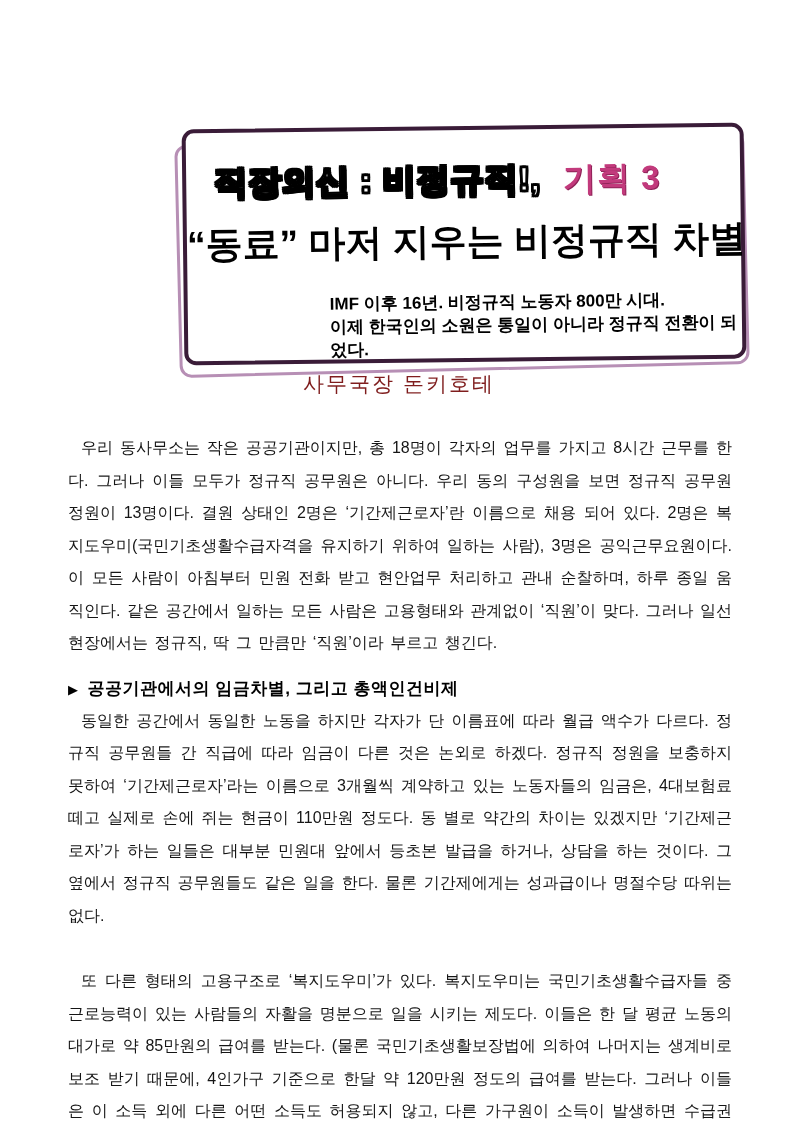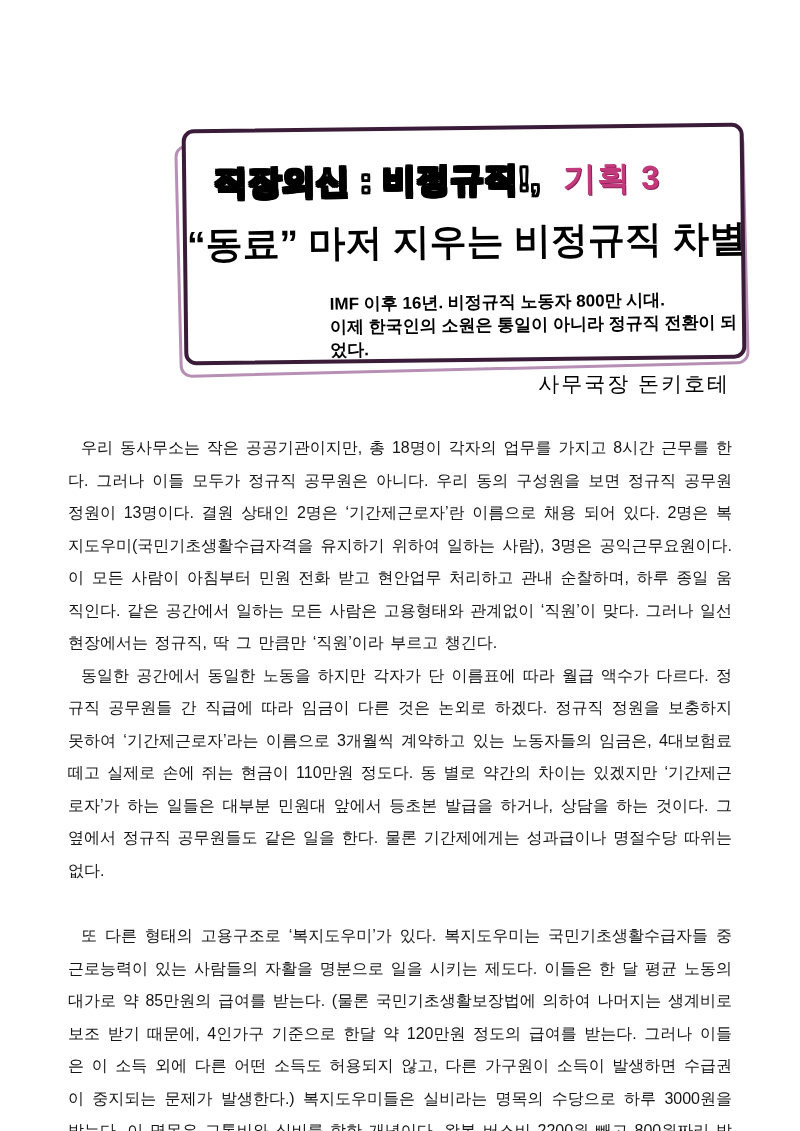--- a/index.html
+++ b/index.html
@@ -40,21 +40,21 @@
     font-size:37px; font-weight:bold; color:#000; white-space:nowrap;
   }
   .box-sub {
     margin:24px 0 0 142px;
     font-size:17px; font-weight:bold; line-height:23px; color:#000;
   }
 
   
   .byline {
     position:absolute; top:370px; left:68px; width:662px;
-    text-align:right; font-size:21px; letter-spacing:2px; color:#000000;
+    text-align:center; font-size:21px; letter-spacing:2px; color:#7f1d1d;
   }
 
   
   .content { position:absolute; top:432px; left:68px; width:664px; }
   .para {
     margin:0; font-size:16px; line-height:32.5px;
     text-align:justify; text-indent:13px; word-spacing:2px; color:#151515;
   }
   .section-head {
     margin:17px 0 5px 0; font-size:17px; font-weight:bold; color:#000;
@@ -79,17 +79,20 @@
       <div>이제 한국인의 소원은 통일이 아니라 정규직 전환이 되었다.</div>
     </div>
   </div>
 </div>
 
 <div class="byline">사무국장 돈키호테</div>
 
 <div class="content">
   <p class="para">우리 동사무소는 작은 공공기관이지만, 총 18명이 각자의 업무를 가지고 8시간 근무를 한다. 그러나 이들 모두가 정규직 공무원은 아니다. 우리 동의 구성원을 보면 정규직 공무원 정원이 13명이다. 결원 상태인 2명은 ‘기간제근로자’란 이름으로 채용 되어 있다. 2명은 복지도우미(국민기초생활수급자격을 유지하기 위하여 일하는 사람), 3명은 공익근무요원이다. 이 모든 사람이 아침부터 민원 전화 받고 현안업무 처리하고 관내 순찰하며, 하루 종일 움직인다. 같은 공간에서 일하는 모든 사람은 고용형태와 관계없이 ‘직원’이 맞다. 그러나 일선 현장에서는 정규직, 딱 그 만큼만 ‘직원’이라 부르고 챙긴다.</p>
 
+  <h3 class="section-head">
+    <span class="marker">▶</span><span>공공기관에서의 임금차별, 그리고 총액인건비제</span>
+  </h3>
 
   <p class="para">동일한 공간에서 동일한 노동을 하지만 각자가 단 이름표에 따라 월급 액수가 다르다. 정규직 공무원들 간 직급에 따라 임금이 다른 것은 논외로 하겠다. 정규직 정원을 보충하지 못하여 ‘기간제근로자’라는 이름으로 3개월씩 계약하고 있는 노동자들의 임금은, 4대보험료 떼고 실제로 손에 쥐는 현금이 110만원 정도다. 동 별로 약간의 차이는 있겠지만 ‘기간제근로자’가 하는 일들은 대부분 민원대 앞에서 등초본 발급을 하거나, 상담을 하는 것이다. 그 옆에서 정규직 공무원들도 같은 일을 한다. 물론 기간제에게는 성과급이나 명절수당 따위는 없다.</p>
 
   <p class="para para-gap">또 다른 형태의 고용구조로 ‘복지도우미’가 있다. 복지도우미는 국민기초생활수급자들 중 근로능력이 있는 사람들의 자활을 명분으로 일을 시키는 제도다. 이들은 한 달 평균 노동의 대가로 약 85만원의 급여를 받는다. (물론 국민기초생활보장법에 의하여 나머지는 생계비로 보조 받기 때문에, 4인가구 기준으로 한달 약 120만원 정도의 급여를 받는다. 그러나 이들은 이 소득 외에 다른 어떤 소득도 허용되지 않고, 다른 가구원이 소득이 발생하면 수급권이 중지되는 문제가 발생한다.) 복지도우미들은 실비라는 명목의 수당으로 하루 3000원을 받는다. 이 명목은 교통비와 식비를 합한 개념이다. 왕복 버스비 2200원 빼고 800원짜리 밥을 먹으라는 이야기다. 일을 시켜 ‘수</p>
 </div>
 
 </body></html>

